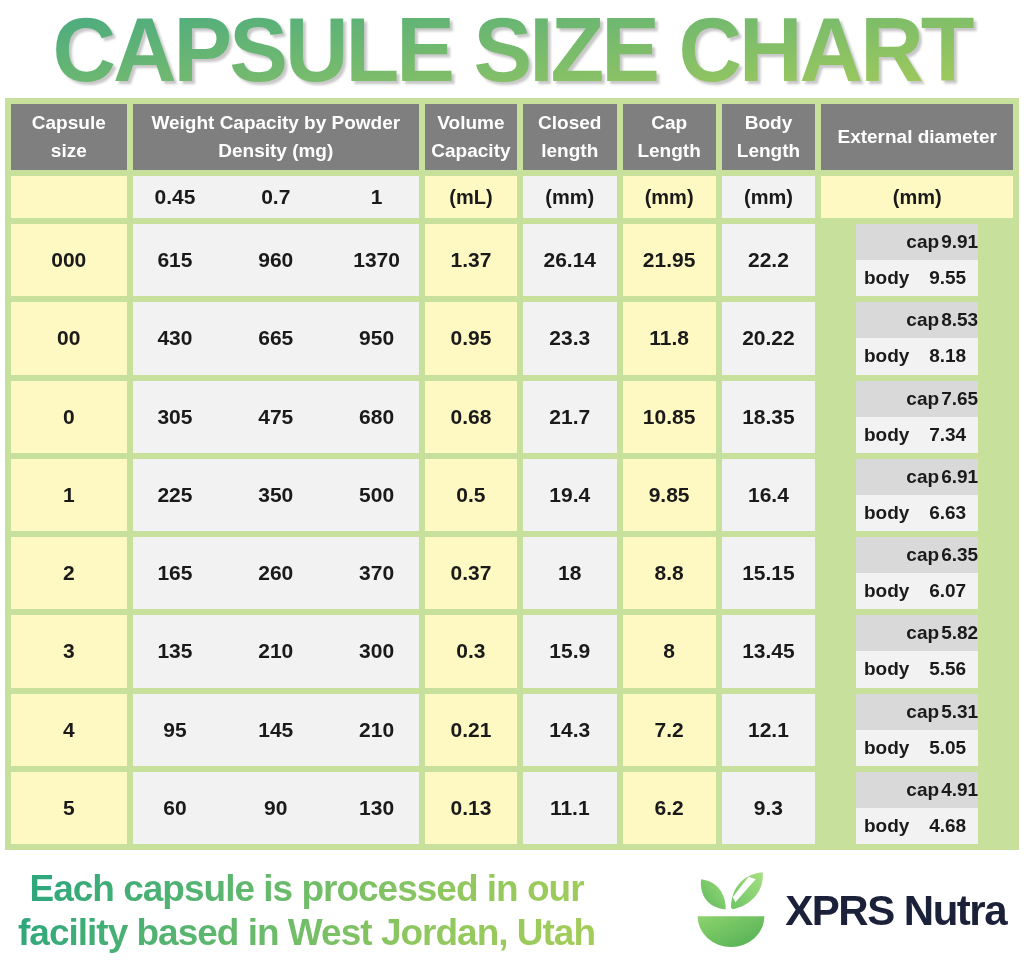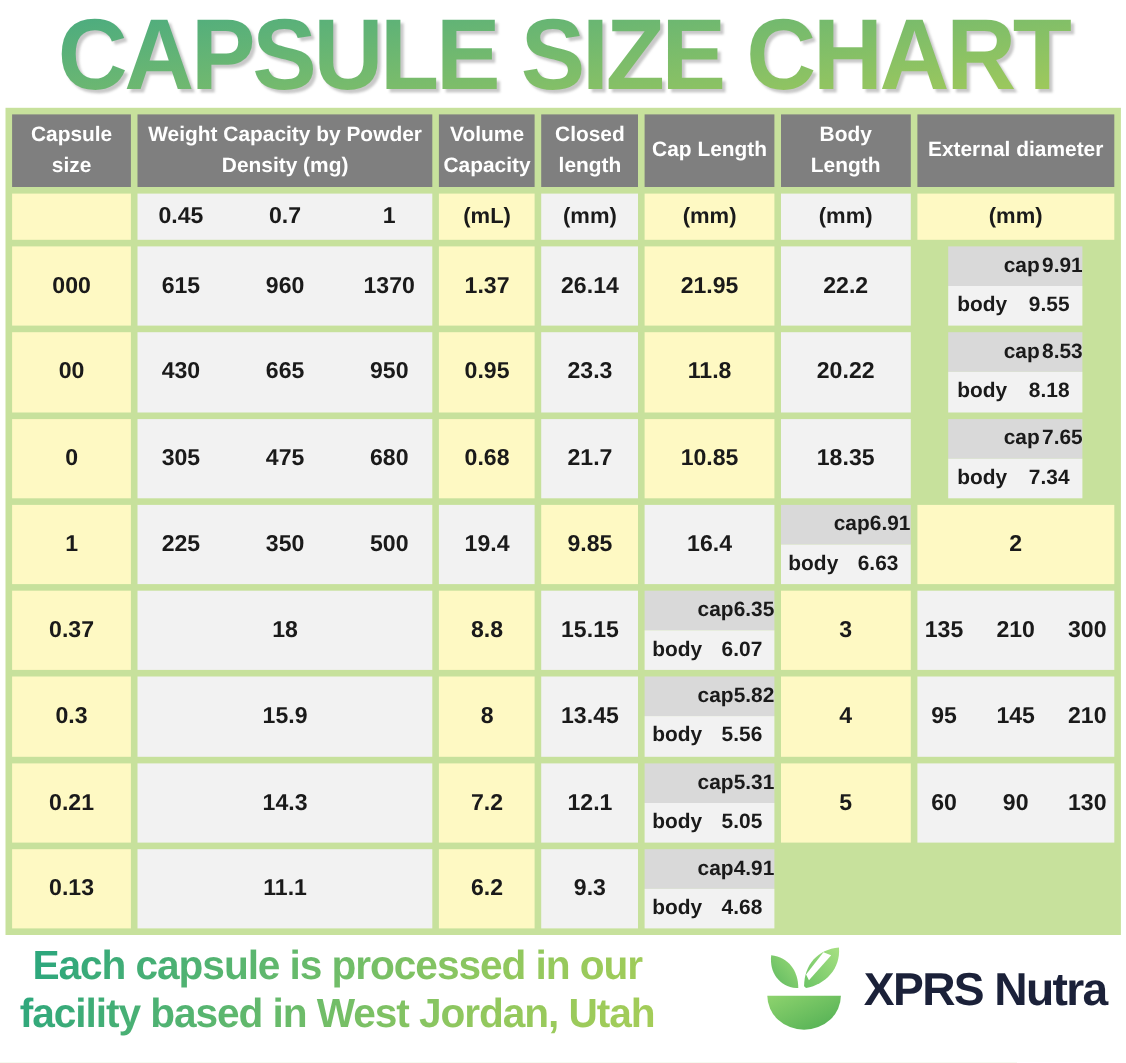--- a/index.html
+++ b/index.html
@@ -40,21 +40,21 @@
   .wcell { display:grid; grid-template-columns:1fr 1fr 1fr; align-items:center;gap:16px; }
   .wcell span { text-align:center; font-size:21px; font-weight:bold; }
   .extcell { display:grid; grid-template-rows:1fr 1fr; align-items:stretch; padding:0; }
   .extrow { display:grid; grid-template-columns:1fr 1fr; align-items:center; }
   .extrow span { font-size:19px; font-weight:bold; text-align:center; }
   .ext-cap  { background:#d9d9d9;padding-left:48px; }
   .ext-body { background:#f2f2f2; }
   
   .footer {
     height:110px; margin-top:6px; padding:0 18px;
-    display:flex; align-items:flex-start; justify-content:space-between;
+    display:flex; align-items:center; justify-content:space-between;
   }
   .tagline {
     font-size:37px; font-weight:800; line-height:1.18; letter-spacing:-1px;
     text-align:center; white-space:nowrap;
     background:linear-gradient(120deg,#2ea77c 5%,#8fc75f 70%,#a5cd58 100%);
     -webkit-background-clip:text; background-clip:text; color:transparent;
   }
   .brand { display:flex; align-items:center; gap:10px; }
   .brand-name {
     font-size:42px; font-weight:800; letter-spacing:-1.5px;
@@ -149,34 +149,40 @@
           <span>body</span>
           <span>7.34</span>
         </div>
       </div>
       <div class="cell num bg-gray">1</div>
       <div class="cell wcell bg-lite">
         <span>225</span>
         <span>350</span>
         <span>500</span>
       </div>
+      <div class="cell num bg-gray">0.5</div>
       <div class="cell num bg-lite">19.4</div>
       <div class="cell num bg-gray">9.85</div>
       <div class="cell num bg-lite">16.4</div>
       <div class="cell extcell">
         <div class="extrow ext-cap">
           <span>cap</span>
           <span>6.91</span>
         </div>
         <div class="extrow ext-body">
           <span>body</span>
           <span>6.63</span>
         </div>
       </div>
       <div class="cell num bg-gray">2</div>
+      <div class="cell wcell bg-lite">
+        <span>165</span>
+        <span>260</span>
+        <span>370</span>
+      </div>
       <div class="cell num bg-gray">0.37</div>
       <div class="cell num bg-lite">18</div>
       <div class="cell num bg-gray">8.8</div>
       <div class="cell num bg-lite">15.15</div>
       <div class="cell extcell">
         <div class="extrow ext-cap">
           <span>cap</span>
           <span>6.35</span>
         </div>
         <div class="extrow ext-body">

